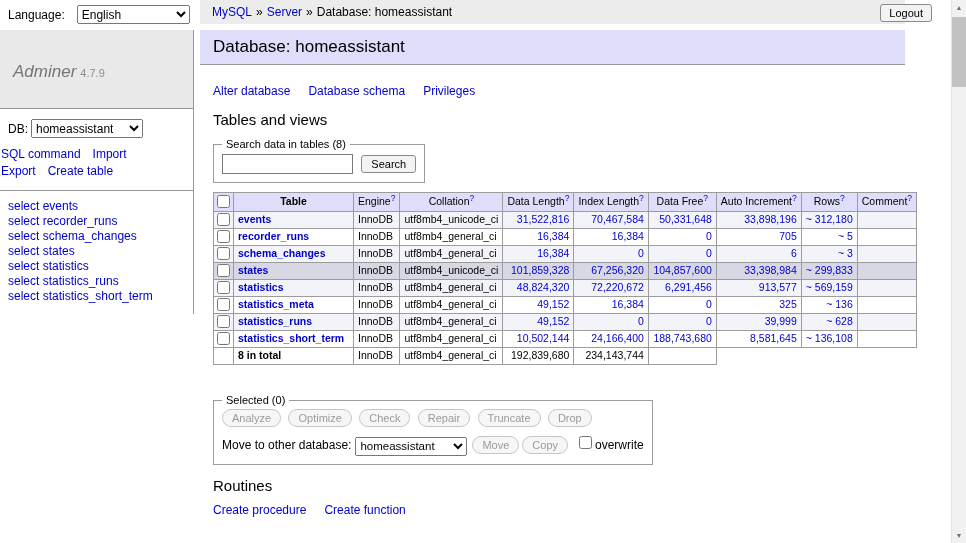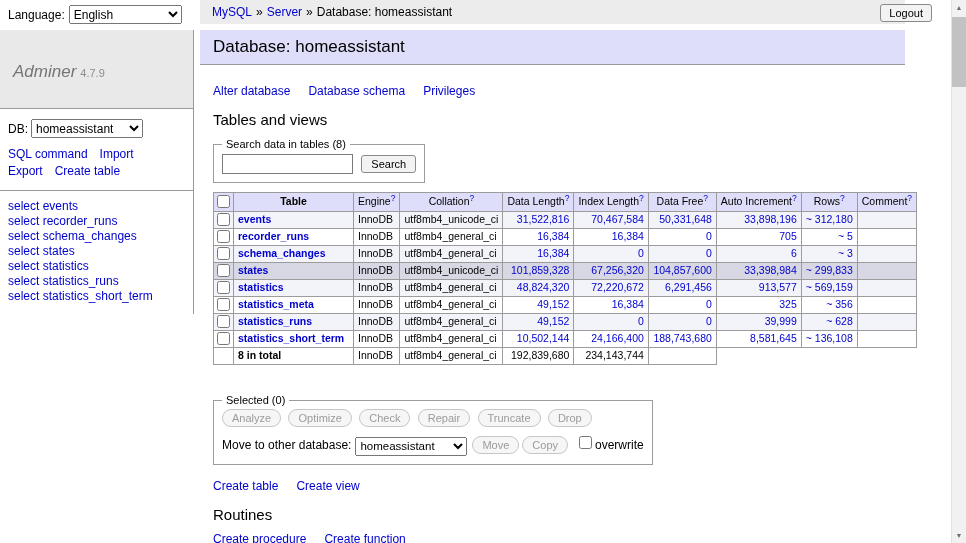--- a/index.html
+++ b/index.html
@@ -7,21 +7,21 @@
   body {
     position: relative; width: 966px; height: 543px; overflow: hidden;
     background: #fff; color: #000;
     font-family: "Liberation Sans", sans-serif; font-size: 12px; line-height: 1.25;
   }
   a { color: #0000cc; text-decoration: none; cursor: pointer; }
   select, input, button { font-family: "Liberation Sans", sans-serif; font-size: 11.5px; }
 
   
   #lang { position: absolute; top: 5px; left: 8px; white-space: nowrap; }
-  #lang select { width: 113px; height: 19px; font-size: 12px; margin-left: 4px; }
+  #lang select { width: 113px; height: 19px; font-size: 12px; margin-left: 12px; }
   #breadcrumb {
     position: absolute; top: 0; left: 200px; width: 705px; height: 24px;
     background: #ececec; line-height: 24px; padding: 0 12px; white-space: nowrap;
   }
   #breadcrumb .sep { margin: 0 4px; color: #000; }
   #logout-btn {
     position: absolute; top: 4px; right: 34px; padding: 2px 8px;
     background: #f3f3f3; border: 1px solid #8a8a8a; border-radius: 3px; font-size: 11px;
   }
 
@@ -31,21 +31,21 @@
   #scrollbar .arrow.down { position: absolute; bottom: 0; left: 0; right: 0; }
   #scrollbar .thumb { position: absolute; top: 17px; left: 0; width: 100%; height: 70px; background: #c2c2c2; }
 
   
   #menu { position: absolute; top: 30px; left: 0; width: 194px; background: #fff; border-right: 1px solid #999; padding-bottom: 10px; }
   #menu h1 { margin: 0; padding: 24px 13px; background: #e9e9e9; border-bottom: 1px solid #999; font-weight: normal; }
   #menu h1 .app { font-style: italic; color: #757575; font-size: 17px; }
   #menu h1 .ver { color: #8d8d8d; font-size: 11px; margin-left: 4px; }
   #db-row { margin: 10px 8px 8px; }
   #db-row select { width: 112px; height: 19px; font-size: 12px; margin-left: 3px; }
-  .actions { margin: 0; padding: 0 8px 10px; border-bottom: 1px solid #999; line-height: 17px; }
+  .actions { margin: 0; padding: 0 1px 10px; border-bottom: 1px solid #999; line-height: 17px; }
   .actions .row { display: block; white-space: nowrap; }
   .actions a { margin-right: 12px; }
   #tables-list { margin: 8px 8px 0; line-height: 15px; }
   #tables-list a { display: block; }
 
   
   #page-title {
     position: absolute; top: 30px; left: 200px; width: 705px; height: 35px;
     background: #dedefa; border-bottom: 1px solid #999;
     font-size: 17px; line-height: 34px; padding: 0 13px; white-space: nowrap;
@@ -244,21 +244,21 @@
 
         <tr>
           <td class="check"><input type="checkbox" style=""></td>
           <th><a>statistics_meta</a></th>
           <td>InnoDB</td>
           <td>utf8mb4_general_ci</td>
           <td class="num"><a>49,152</a></td>
           <td class="num"><a>16,384</a></td>
           <td class="num"><a>0</a></td>
           <td class="num"><a>325</a></td>
-          <td class="num"><a>~ 356</a></td>
+          <td class="num"><a>~ 136</a></td>
           <td></td>
         </tr>
 
         <tr>
           <td class="check"><input type="checkbox" style=""></td>
           <th><a>statistics_runs</a></th>
           <td>InnoDB</td>
           <td>utf8mb4_general_ci</td>
           <td class="num"><a>49,152</a></td>
           <td class="num"><a>0</a></td>
@@ -314,23 +314,20 @@
         <button class="btn" disabled="">Drop</button>
       
     </div>
     <div class="row2">
       <span>Move to other database:</span><select>
         <option selected="">homeassistant</option>
       </select><button class="btn" disabled="">Move</button><button class="btn" disabled="">Copy</button><label><input type="checkbox" style=""><span>overwrite</span></label>
     </div>
   </fieldset>
 
-  <p class="linkrow post-gap">
-    <a>Create table</a><a>Create view</a>
-  </p>
 
   <h3>Routines</h3>
   <p class="linkrow">
     <a>Create procedure</a><a>Create function</a>
   </p>
 
   
 </div>
 
 <div id="scrollbar">

